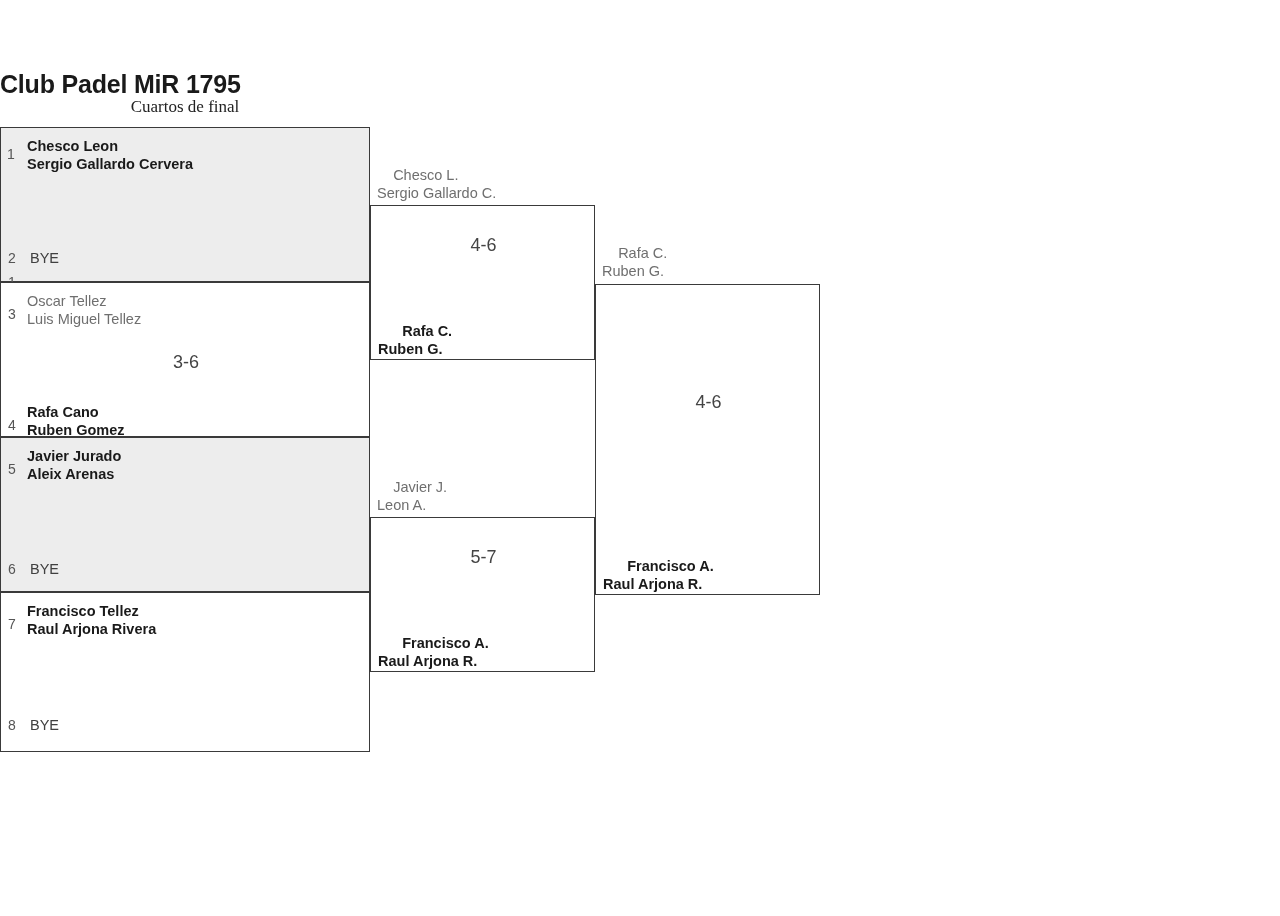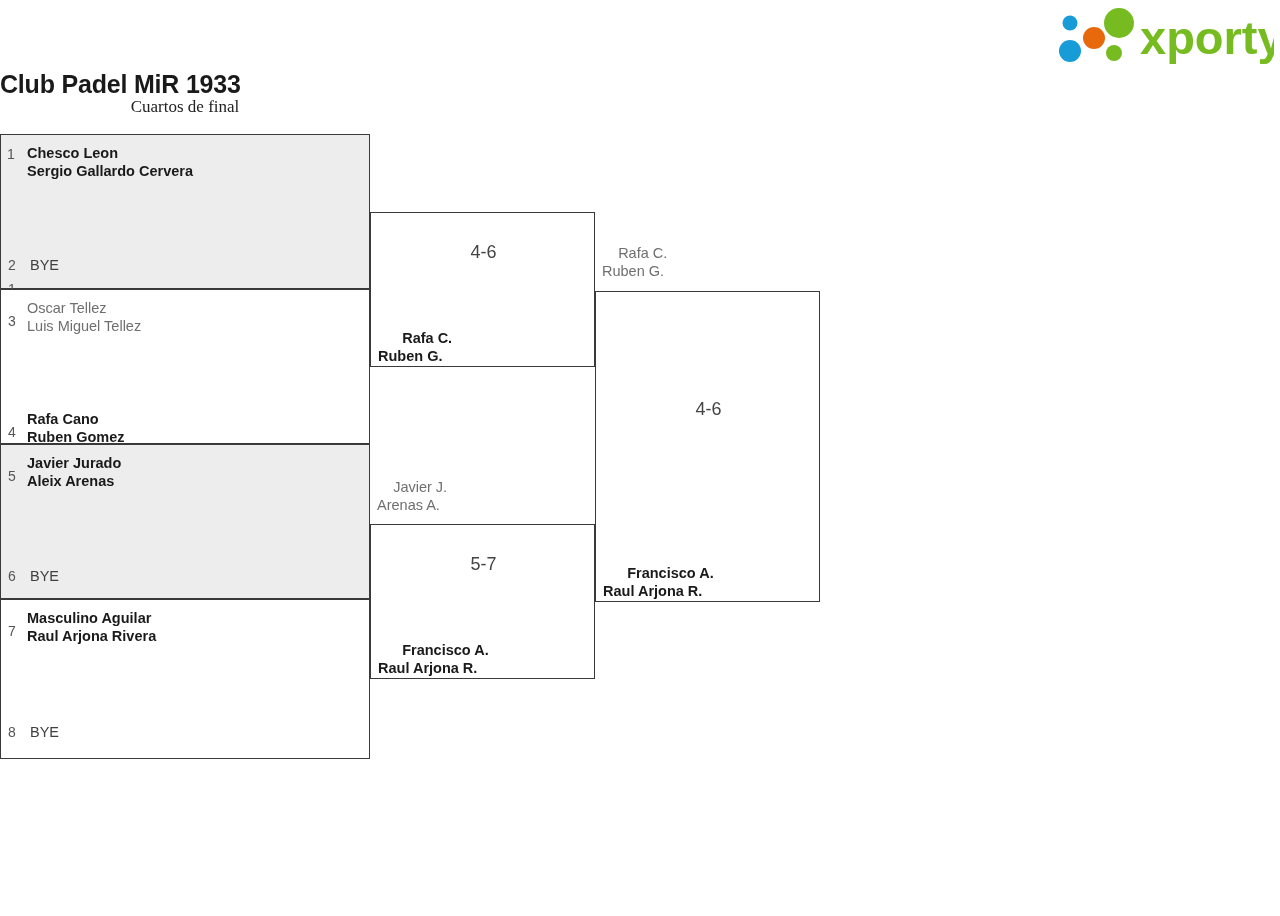--- a/index.html
+++ b/index.html
@@ -33,21 +33,20 @@
   }
   #rh0 { left: 0px;   width: 370px; }
   #rh1 { left: 370px; width: 225px; }
   #rh2 { left: 595px; width: 225px; }
 
   
   .bx {
     position: absolute;
     border: 1px solid #3a3a3a;
     background: #ffffff;
-    margin-top: 7px;
   }
   .bx.shade { background: #ededed; }
 
   
   .seed {
     position: absolute; left: 7px;
     font-size: 14px; color: #555555; line-height: 18px;
     width: 18px; text-align: left;
   }
   
@@ -65,78 +64,70 @@
     font-size: 18px; color: #444444; line-height: 18px;
     text-align: center;
   }
 </style>
 </head>
 <body>
 
 <div id="root">
 
   <div class="title">
-    <div>Club Padel MiR 1933</div>
+    <div>Club Padel MiR 1795</div>
     <div>Fase Final. Masculino B</div>
   </div>
 
-  <div class="logo">
-    <svg viewBox="0 0 222 60" width="222" height="60" aria-hidden="true">
-      <g>
-        <circle cx="18" cy="17" r="7.5" fill="#189cd8"></circle>
-        <circle cx="18" cy="45" r="11" fill="#189cd8"></circle>
-        <circle cx="42" cy="32" r="11" fill="#e8690b"></circle>
-        <circle cx="67" cy="17" r="15" fill="#76bc21"></circle>
-        <circle cx="62" cy="47" r="8" fill="#76bc21"></circle>
-      </g>
-      <text x="88" y="48" font-family="Liberation Sans, sans-serif" font-size="47" font-weight="bold" fill="#76bc21">xporty</text>
-    </svg>
-  </div>
 
   <div class="round-head" id="rh0">Cuartos de final</div>
 
   <div class="bx shade" id="qf0" style="left:0px; top:127px; width:370px; height:155px;">
     <div class="seed" style="top:145px">1</div>
     <div class="pair win" style="top:9px"><span>Chesco Leon</span><br><span>Sergio Gallardo Cervera</span></div>
     <div class="seed" style="top:121px">2</div>
     <div class="pair bye" style="top:121px">BYE</div>
   </div>
   <div class="seed" style="left:7px; top:145px;">1</div>
 
   <div class="bx" id="qf1" style="left:0px; top:282px; width:370px; height:155px;">
     <div class="seed" style="top:22px">3</div>
     <div class="pair" style="top:9px"><span>Oscar Tellez</span><br><span>Luis Miguel Tellez</span></div>
+    <div class="score" style="left:0px; top:70px; width:370px;">3-6</div>
     <div class="seed" style="top:133px">4</div>
     <div class="pair win" style="top:120px"><span>Rafa Cano</span><br><span>Ruben Gomez</span></div>
   </div>
 
   <div class="bx shade" id="qf2" style="left:0px; top:437px; width:370px; height:155px;">
     <div class="seed" style="top:22px">5</div>
     <div class="pair win" style="top:9px"><span>Javier Jurado</span><br><span>Aleix Arenas</span></div>
     <div class="seed" style="top:122px">6</div>
     <div class="pair bye" style="top:122px">BYE</div>
   </div>
 
   <div class="bx" id="qf3" style="left:0px; top:592px; width:370px; height:160px;">
     <div class="seed" style="top:22px">7</div>
-    <div class="pair win" style="top:9px"><span>Masculino Aguilar</span><br><span>Raul Arjona Rivera</span></div>
+    <div class="pair win" style="top:9px"><span>Francisco Tellez</span><br><span>Raul Arjona Rivera</span></div>
     <div class="seed" style="top:123px">8</div>
     <div class="pair bye" style="top:123px">BYE</div>
   </div>
 
+  <div class="pair" style="left:377px; top:148px;">
+    <span>Chesco L.</span><br><span>Sergio Gallardo C.</span>
+  </div>
 
   <div class="bx" id="sf0" style="left:370px; top:205px; width:225px; height:155px;">
     <div class="score" style="left:0px; top:30px; width:225px;">4-6</div>
     <div class="pair win" style="left:7px; top:98px;">
       <span>Rafa C.</span><br><span>Ruben G.</span>
     </div>
   </div>
 
   <div class="pair" style="left:377px; top:460px;">
-    <span>Javier J.</span><br><span>Arenas A.</span>
+    <span>Javier J.</span><br><span>Leon A.</span>
   </div>
 
   <div class="bx" id="sf1" style="left:370px; top:517px; width:225px; height:155px;text-decoration:underline;">
     <div class="score" style="left:0px; top:30px; width:225px;">5-7</div>
     <div class="pair win" style="left:7px; top:98px;">
       <span>Francisco A.</span><br><span>Raul Arjona R.</span>
     </div>
   </div>
 
   <div class="pair" style="left:602px; top:226px;">

